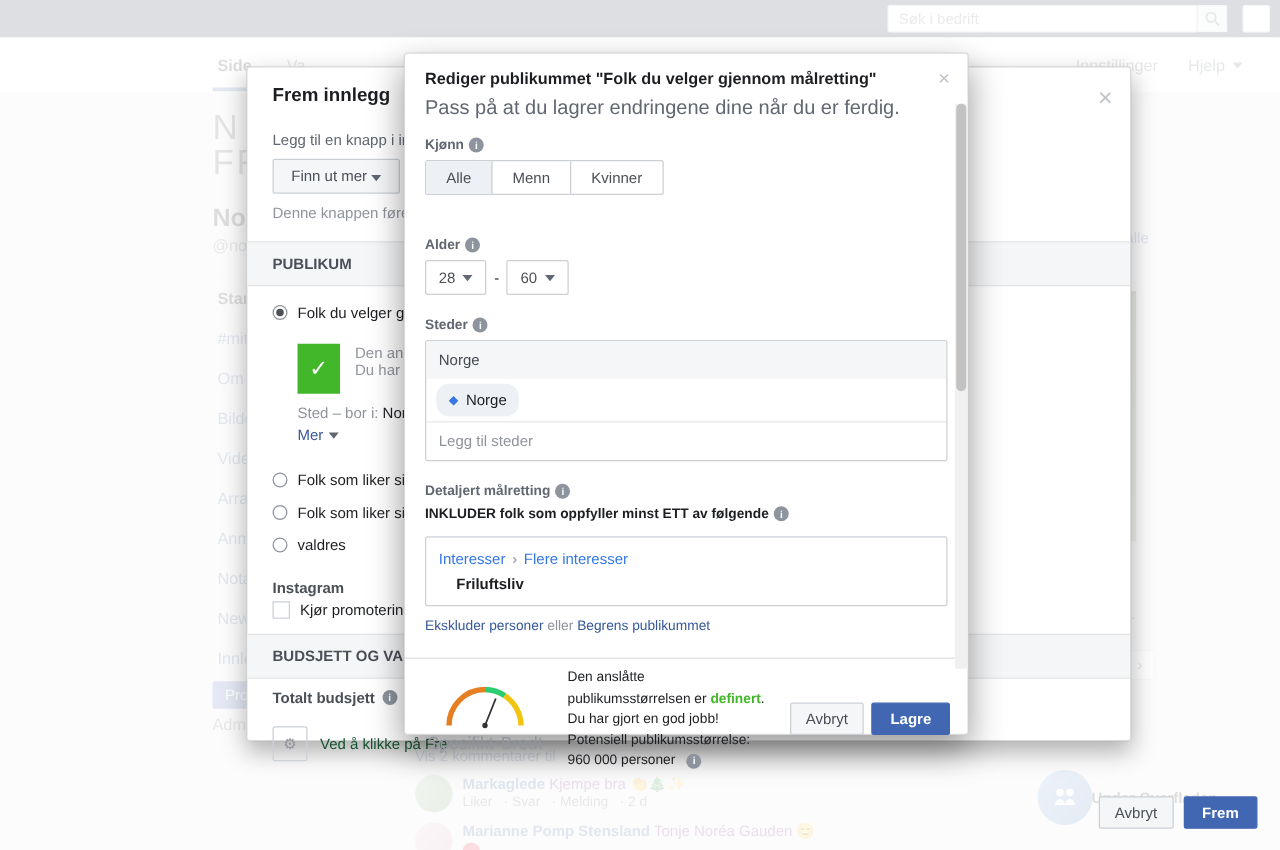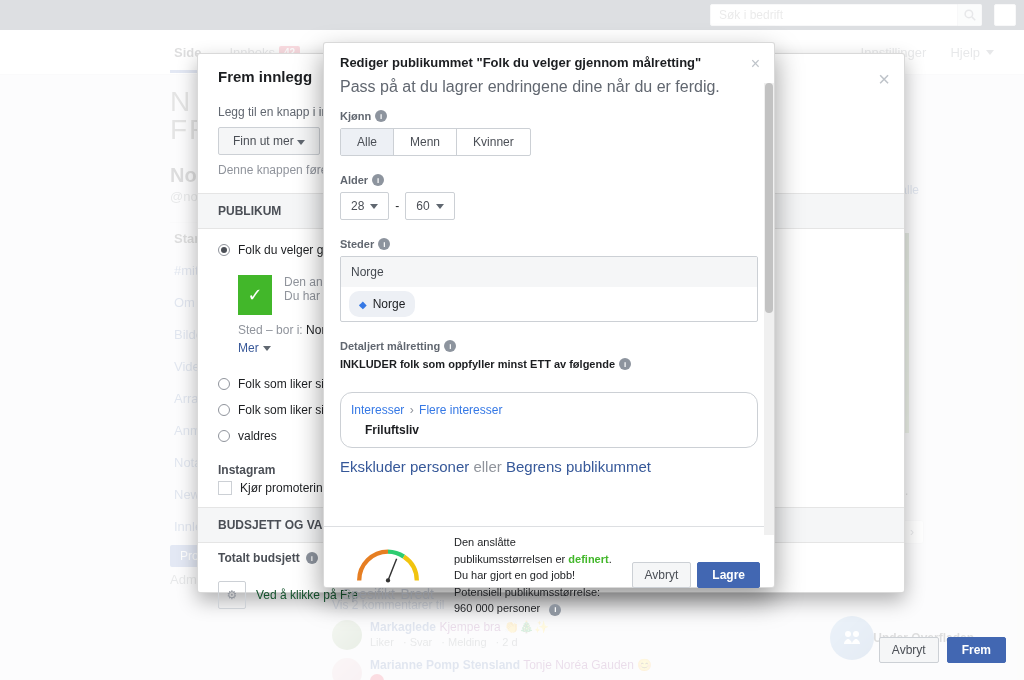--- a/index.html
+++ b/index.html
@@ -52,28 +52,28 @@
     .seg.active { background: #edf0f5; }
     .age-row { display: flex; align-items: center; gap: 6px; }
     .age-sel { border: 1px solid #ccd0d5; padding: 6px 10px; border-radius: 2px; font-size: 12px; color: #4b4f56; display: flex; align-items: center; gap: 6px; cursor: pointer; }
     .arrow-down { width: 0; height: 0; border-left: 4px solid transparent; border-right: 4px solid transparent; border-top: 5px solid #606770; display: inline-block; }
     .dash { color: #1c1e21; }
     .place-box { border: 1px solid #ccd0d5; border-radius: 2px; overflow: hidden; }
     .place-top { background: #f5f6f7; padding: 8px 10px; display: flex; align-items: center; gap: 6px; font-size: 12px; color: #444950; }
     .place-tag { padding: 6px 10px; font-size: 12px; background: #edf0f5; margin: 4px 8px; display: inline-flex; align-items: center; gap: 6px; color: #1c1e21; border-radius: 10px; }
     .pin { color: #3578e5; font-size: 10px; }
     .place-input { padding: 8px 10px; font-size: 12px; color: #90949c; border-top: 1px solid #e5e5e5; }
-    .interest-box { border: 1px solid #ccd0d5; border-radius: 12px; margin-top: 22px; }
+    .interest-box { border: 1px solid #ccd0d5; border-radius: 2px; margin-top: 12px; }
     .int-top { padding: 10px; font-size: 12px; }
     .int-link { color: #3578e5; cursor: pointer; }
     .int-arrow { color: #90949c; margin: 0 2px; }
     .int-value { font-weight: 600; color: #1c1e21; margin-top: 6px; padding-left: 14px; }
     .int-bottom { border-top: 1px solid #e5e5e5; padding: 8px 10px; display: flex; align-items: center; font-size: 12px; color: #90949c; }
     .int-actions { margin-left: auto; display: flex; gap: 10px; color: #365899; font-weight: 600; cursor: pointer; }
-    .exc-row { font-size: 15px; margin-top: 10px; }
+    .exc-row { font-size: 11px; margin-top: 10px; }
     .exc-link { color: #365899; cursor: pointer; }
     .exc-or { color: #90949c; }
     .m2-footer { border-top: 1px solid #dddfe2; padding: 7px 14px; display: flex; align-items: center; gap: 16px; }
     .gauge-wrap { display: flex; flex-direction: column; align-items: center; padding: 0 4px; }
     .gauge { width: 88px; height: 36px; }
     .gauge-labels { display: flex; justify-content: space-between; width: 92px; font-size: 14px; color: #90949c; margin-top: 2px; }
     .result-text { font-size: 11px; color: #1c1e21; line-height: 1.5; }
     .defined { color: #42b72a; font-weight: 600; }
     .m2-actions { margin-left: auto; display: flex; gap: 6px; }
     .btn-light { background: #f5f6f7; border: 1px solid #ccd0d5; padding: 5px 12px; border-radius: 2px; font-size: 12px; color: #4b4f56; cursor: pointer; }
@@ -110,24 +110,20 @@
           <circle cx="6.5" cy="6.5" r="5" stroke="#606770" stroke-width="2" fill="none"></circle>
           <line x1="10.5" y1="10.5" x2="15" y2="15" stroke="#606770" stroke-width="2"></line>
         </svg>
     </div>
   </div>
   <div class="app-icon"></div>
 </div>
 
 <div class="navbar">
   <div class="nav-item active">Side</div>
-  <div class="nav-item">
-    <span>Innboks</span>
-    <span class="nav-badge">42</span>
-  </div>
   <div class="nav-item">Va</div>
   <div style="flex:1"></div>
   <div class="nav-item">Innstillinger</div>
   <div class="nav-right">
     <span>Hjelp</span>
     <span class="arrow-down"></span>
   </div>
 </div>
 
 <div class="main-left">
@@ -288,21 +284,21 @@
     <div class="m2-label">
       <span>Kjønn</span>
       <span class="info-icon">i</span>
     </div>
     <div class="seg-group">
       <div class="seg active">Alle</div>
       <div class="seg">Menn</div>
       <div class="seg">Kvinner</div>
     </div>
 
-    <div class="m2-label" style="margin-top:18px">
+    <div class="m2-label" style="margin-top:34px">
       <span>Alder</span>
       <span class="info-icon">i</span>
     </div>
     <div class="age-row">
       <div class="age-sel">
         <span>28</span>
         <span class="arrow-down"></span>
       </div>
       <div class="dash">-</div>
       <div class="age-sel">
@@ -318,20 +314,21 @@
     <div class="place-box">
       <div class="place-top">
         <span>Norge</span>
       </div>
       <div>
         <div class="place-tag">
           <span class="pin">◆</span>
           <span>Norge</span>
         </div>
       </div>
+      <div class="place-input">Legg til steder</div>
     </div>
 
     <div class="m2-label" style="margin-top:18px">
       <span>Detaljert målretting</span>
       <span class="info-icon">i</span>
     </div>
     <div style="font-size:11px;font-weight:600;color:#1c1e21;display:flex;align-items:flex-start;gap:4px">
       <span>INKLUDER folk som oppfyller minst ETT av følgende</span>
       <span class="info-icon">i</span>
     </div>

